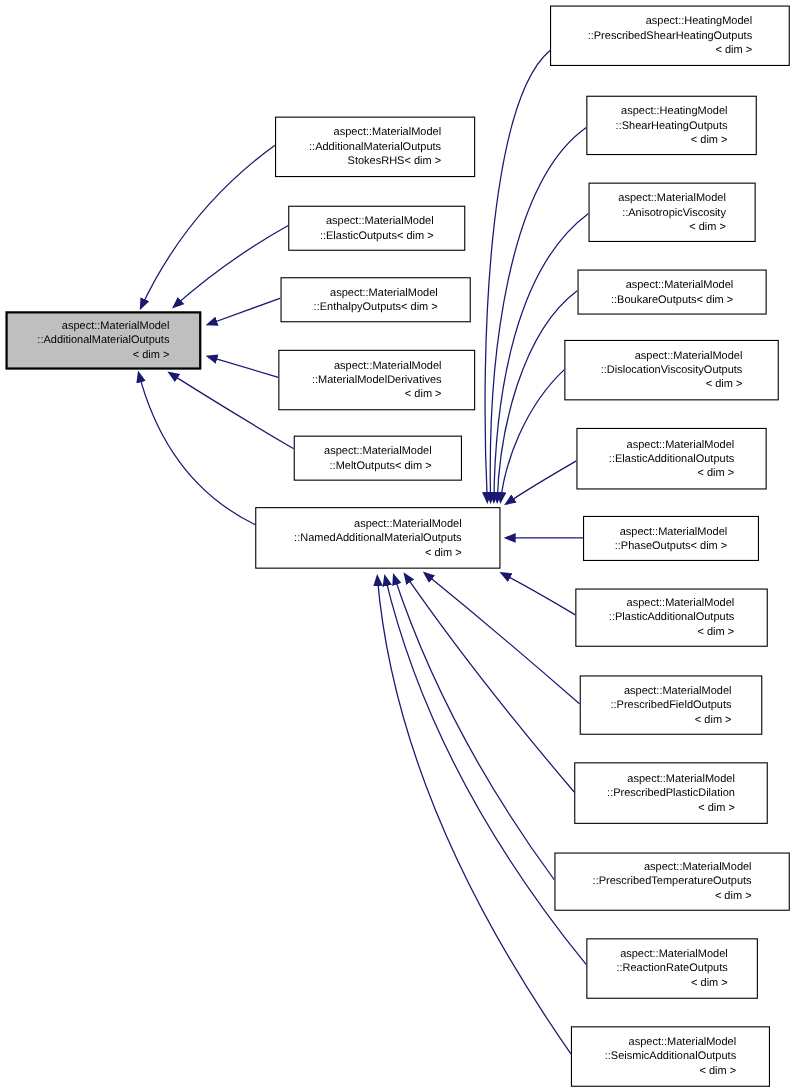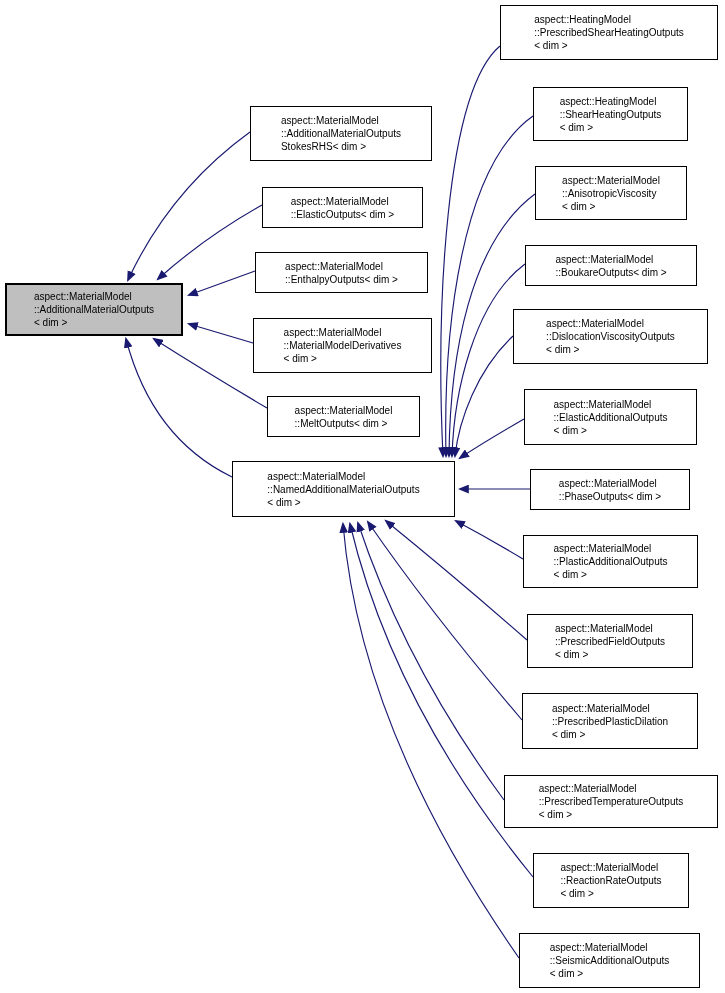--- a/index.html
+++ b/index.html
@@ -24,21 +24,21 @@
     position:absolute;
     box-sizing:border-box;
     border:1px solid var(--node-border);
     background:var(--node-fill);
     color:#000;
     font-size:10px;
     line-height:13px;
     display:flex;
     align-items:center;
     justify-content:center;
-    text-align:left;
+    text-align:right;
     white-space:pre-line;
     cursor:pointer;
     z-index:2;
   }
   .node.main{
     background:var(--selected-fill);
     border-width:2px;
     cursor:default;
   }
 </style>

